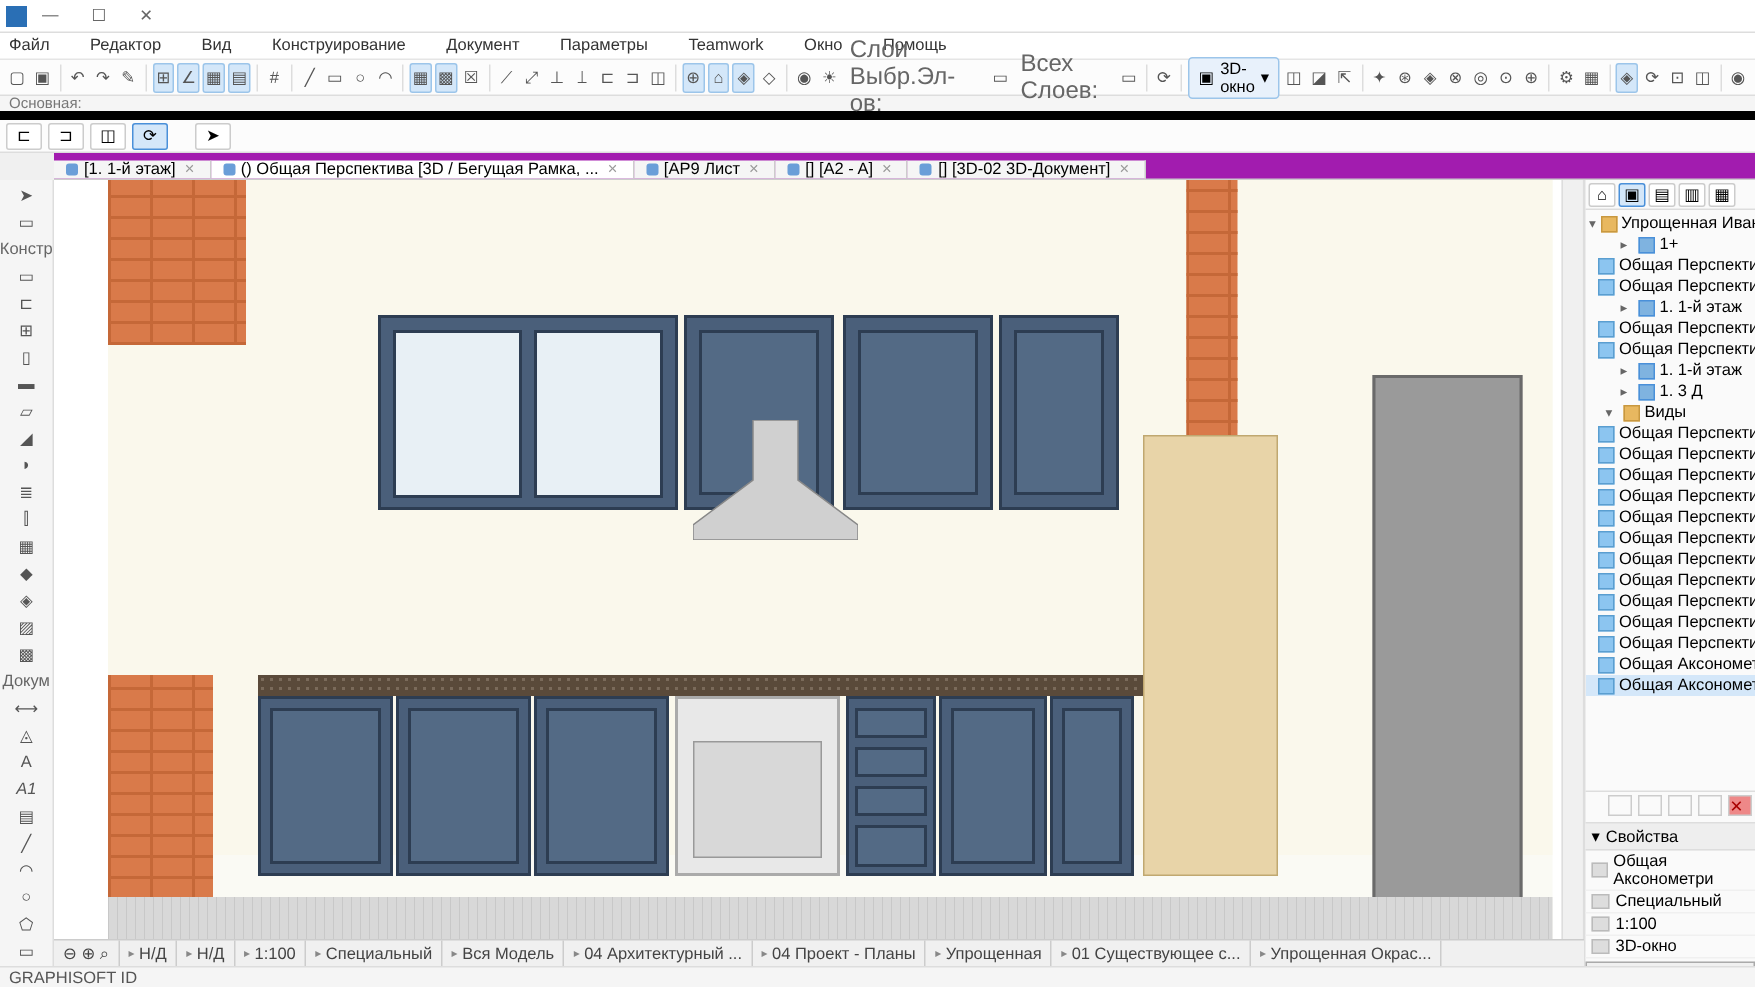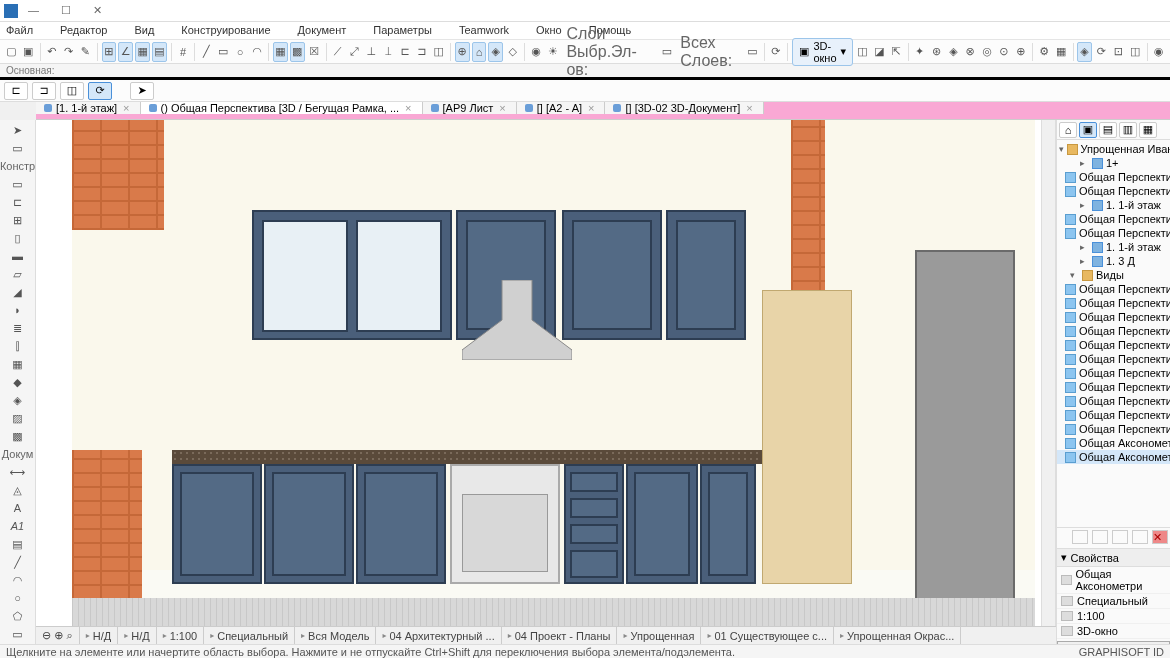--- a/index.html
+++ b/index.html
@@ -10,25 +10,25 @@
 .winbtns{display:flex;gap:14px;color:#666;font-size:11px}
 .winbtns span{cursor:pointer;padding:2px 4px}
 .menubar{height:18px;background:#fff;display:flex;align-items:flex-start;padding:0 0;gap:15px;border-bottom:1px solid #e5e5e5;font-size:11px}
 .menubar span{padding:2px 6px;cursor:pointer;color:#333}
 .toolbar{height:24px;background:#fcfcfc;display:flex;align-items:center;padding:0 4px;gap:2px;border-bottom:1px solid #ddd}
 .tbtn{width:22px;height:20px;display:flex;align-items:center;justify-content:center;cursor:pointer;border:1px solid transparent;border-radius:2px;color:#555}
 .tbtn.on{background:#d4e7f9;border-color:#9cc5ea}
 .tsep{width:1px;height:18px;background:#ddd;margin:0 2px}
 .tlabel{font-size:16px;color:#666;padding:0 4px}
 .toolbar .group3d{background:#e8f1fb;border:1px solid #9cc5ea;border-radius:3px;padding:1px 6px;display:flex;align-items:center;gap:4px}
-.subbar{height:16px;background:#f5f5f5;padding:0 6px;font-size:10px;color:#777;border-bottom:3px solid #000000;display:flex;align-items:center}
+.subbar{height:16px;background:#f5f5f5;padding:0 6px;font-size:10px;color:#777;border-bottom:6px solid #000000;display:flex;align-items:center}
 .toolbar2{height:22px;background:#fcfcfc;display:flex;align-items:center;padding:0 4px;gap:4px;border-bottom:1px solid #ddd}
 .toolbar2 .btn2{width:24px;height:18px;border:1px solid #ccc;border-radius:2px;background:#fff;cursor:pointer;display:flex;align-items:center;justify-content:center}
 .toolbar2 .btn2.active{background:#d4e7f9;border-color:#4a90d9}
-.tabbar{height:18px;background:#f9a8d4;display:flex;align-items:flex-start;margin-left:36px;border-bottom:1px solid #ccc;font-size:10px}
+.tabbar{height:18px;background:#a21caf;display:flex;align-items:flex-end;margin-left:36px;border-bottom:1px solid #ccc;font-size:10px}
 .tab{display:flex;align-items:center;padding:0 8px;border-right:1px solid #ccc;background:#f5f5f5;gap:4px;cursor:pointer}
 .tab.active{background:#fff}
 .tab .close{color:#999;padding:0 2px}
 .tab .dot{width:8px;height:8px;border-radius:2px;background:#6a9ed8}
 .mainrow{display:flex;height:540px}
 .lefttools{width:36px;background:#f5f5f5;border-right:1px solid #ddd;display:flex;flex-direction:column;align-items:center;padding-top:2px;gap:2px;font-size:9px}
 .lefttools .lbl{color:#666;padding:2px 16px}
 .lefttools .lt{width:28px;height:18px;display:flex;align-items:center;justify-content:center;cursor:pointer;color:#555;border-radius:2px}
 .viewport{flex:1;position:relative;background:#fff;border-right:1px solid #ddd;overflow:hidden}
 .viewport .canvas{position:absolute;left:36px;top:0;right:20px;bottom:14px;background:#fafaf4}
@@ -532,15 +532,14 @@
       <span class="tri">▸</span>
       <span>01 Существующее с...</span>
     </div>
     <div class="cell">
       <span class="tri">▸</span>
       <span>Упрощенная Окрас...</span>
     </div>
   </div>
 
 <div class="statusbar">
-  <span>Щелкните на элементе или начертите область выбора. Нажмите и не отпускайте Ctrl+Shift для переключения выбора элемента/подэлемента.</span>
   <span>GRAPHISOFT ID</span>
 </div>
 
 </body></html>

